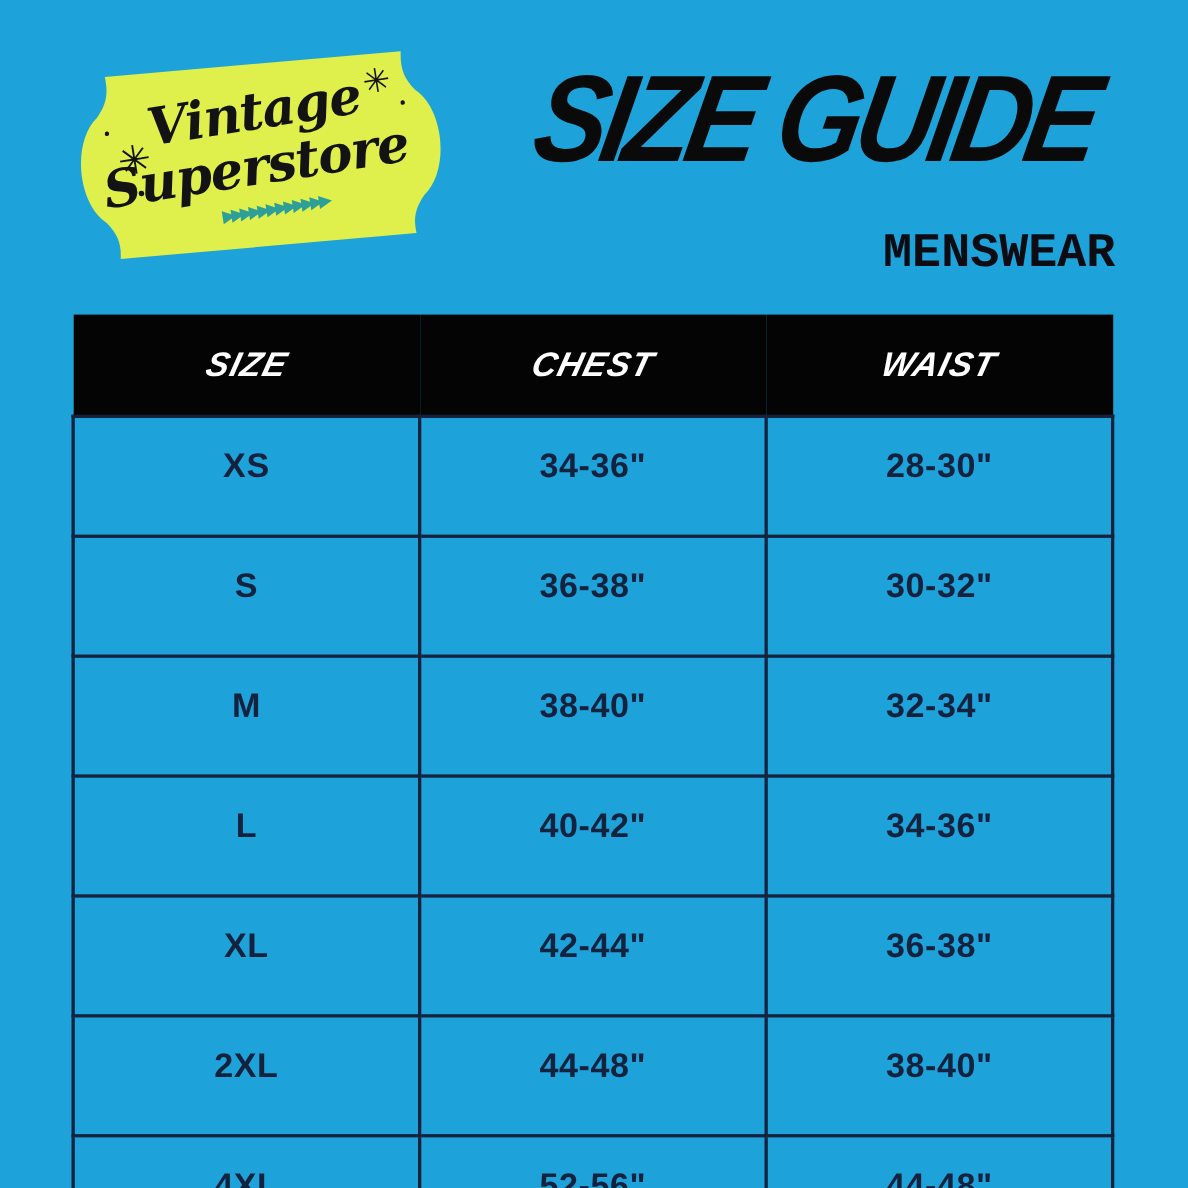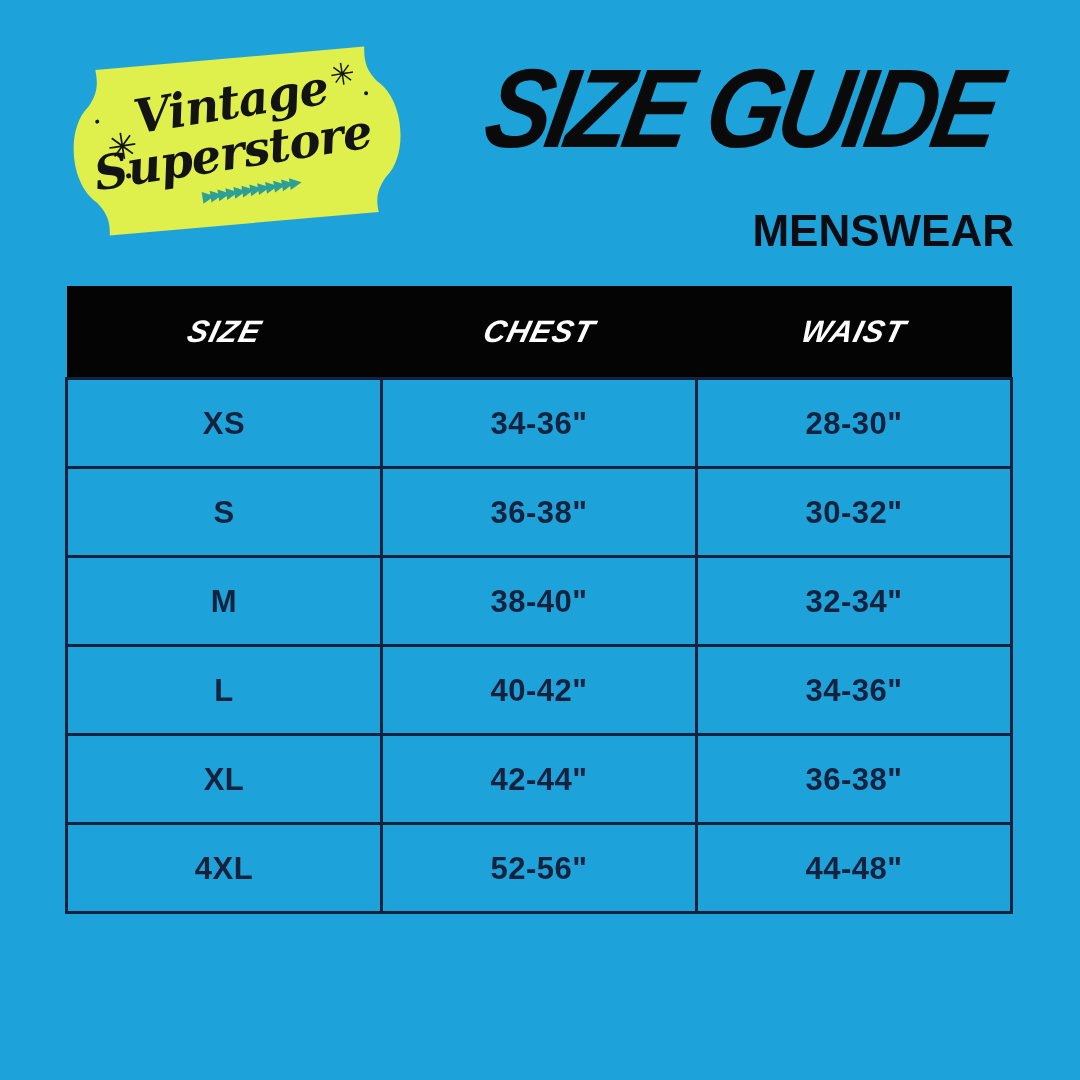--- a/index.html
+++ b/index.html
@@ -31,32 +31,32 @@
   .arrows { position:absolute; left:118px; top:124px; font-size:24px;
             letter-spacing:-4px; color:#2E9F96; font-style:normal;
             font-family:"DejaVu Sans", sans-serif; }
 
   
   .title { position:absolute; top:44px; right:74px; white-space:nowrap;
            font-size:100px; font-weight:bold; font-style:italic;
            letter-spacing:-6px; color:#0A0A0A;
            transform:skewX(-10deg) scaleY(1.12); transform-origin:right top; }
   .subtitle { position:absolute; top:206px; right:66px; white-space:nowrap;
-              font-size:44px; font-weight:bold; color:#0C0C12; }
+              font-size:44px; font-weight:bold; color:#0C0C12;font-family:Liberation Mono, monospace; }
 
   
   .size-table { position:absolute; left:65px; top:286px; width:948px;
                 border-collapse:collapse; table-layout:fixed; }
   .size-table th { background:#040404; height:89px; border:none;
                    text-align:center; vertical-align:middle; }
   .size-table th span { display:inline-block; color:#FFFFFF; font-size:31px;
                         font-weight:bold; font-style:italic; letter-spacing:1px;
                         transform:skewX(-14deg); }
   .size-table td { height:85px; border:3px solid #14223E; background:#1EA2DA;
-                   text-align:center; vertical-align:middle; padding-bottom:0;
+                   text-align:center; vertical-align:middle; padding-bottom:20px;
                    font-size:31px; font-weight:bold; color:#14223E;
                    letter-spacing:0.5px; }
 </style>
 </head>
 <body>
 
 <div class="canvas">
 
   <div class="badge">
     <svg class="badge-svg" viewBox="0 0 322 178">
@@ -105,20 +105,25 @@
         <td>L</td>
         <td>40-42"</td>
         <td>34-36"</td>
       </tr>
       <tr>
         <td>XL</td>
         <td>42-44"</td>
         <td>36-38"</td>
       </tr>
       <tr>
+        <td>2XL</td>
+        <td>44-48"</td>
+        <td>38-40"</td>
+      </tr>
+      <tr>
         <td>4XL</td>
         <td>52-56"</td>
         <td>44-48"</td>
       </tr>
     </tbody>
   </table>
 
 </div>
 
 </body></html>

